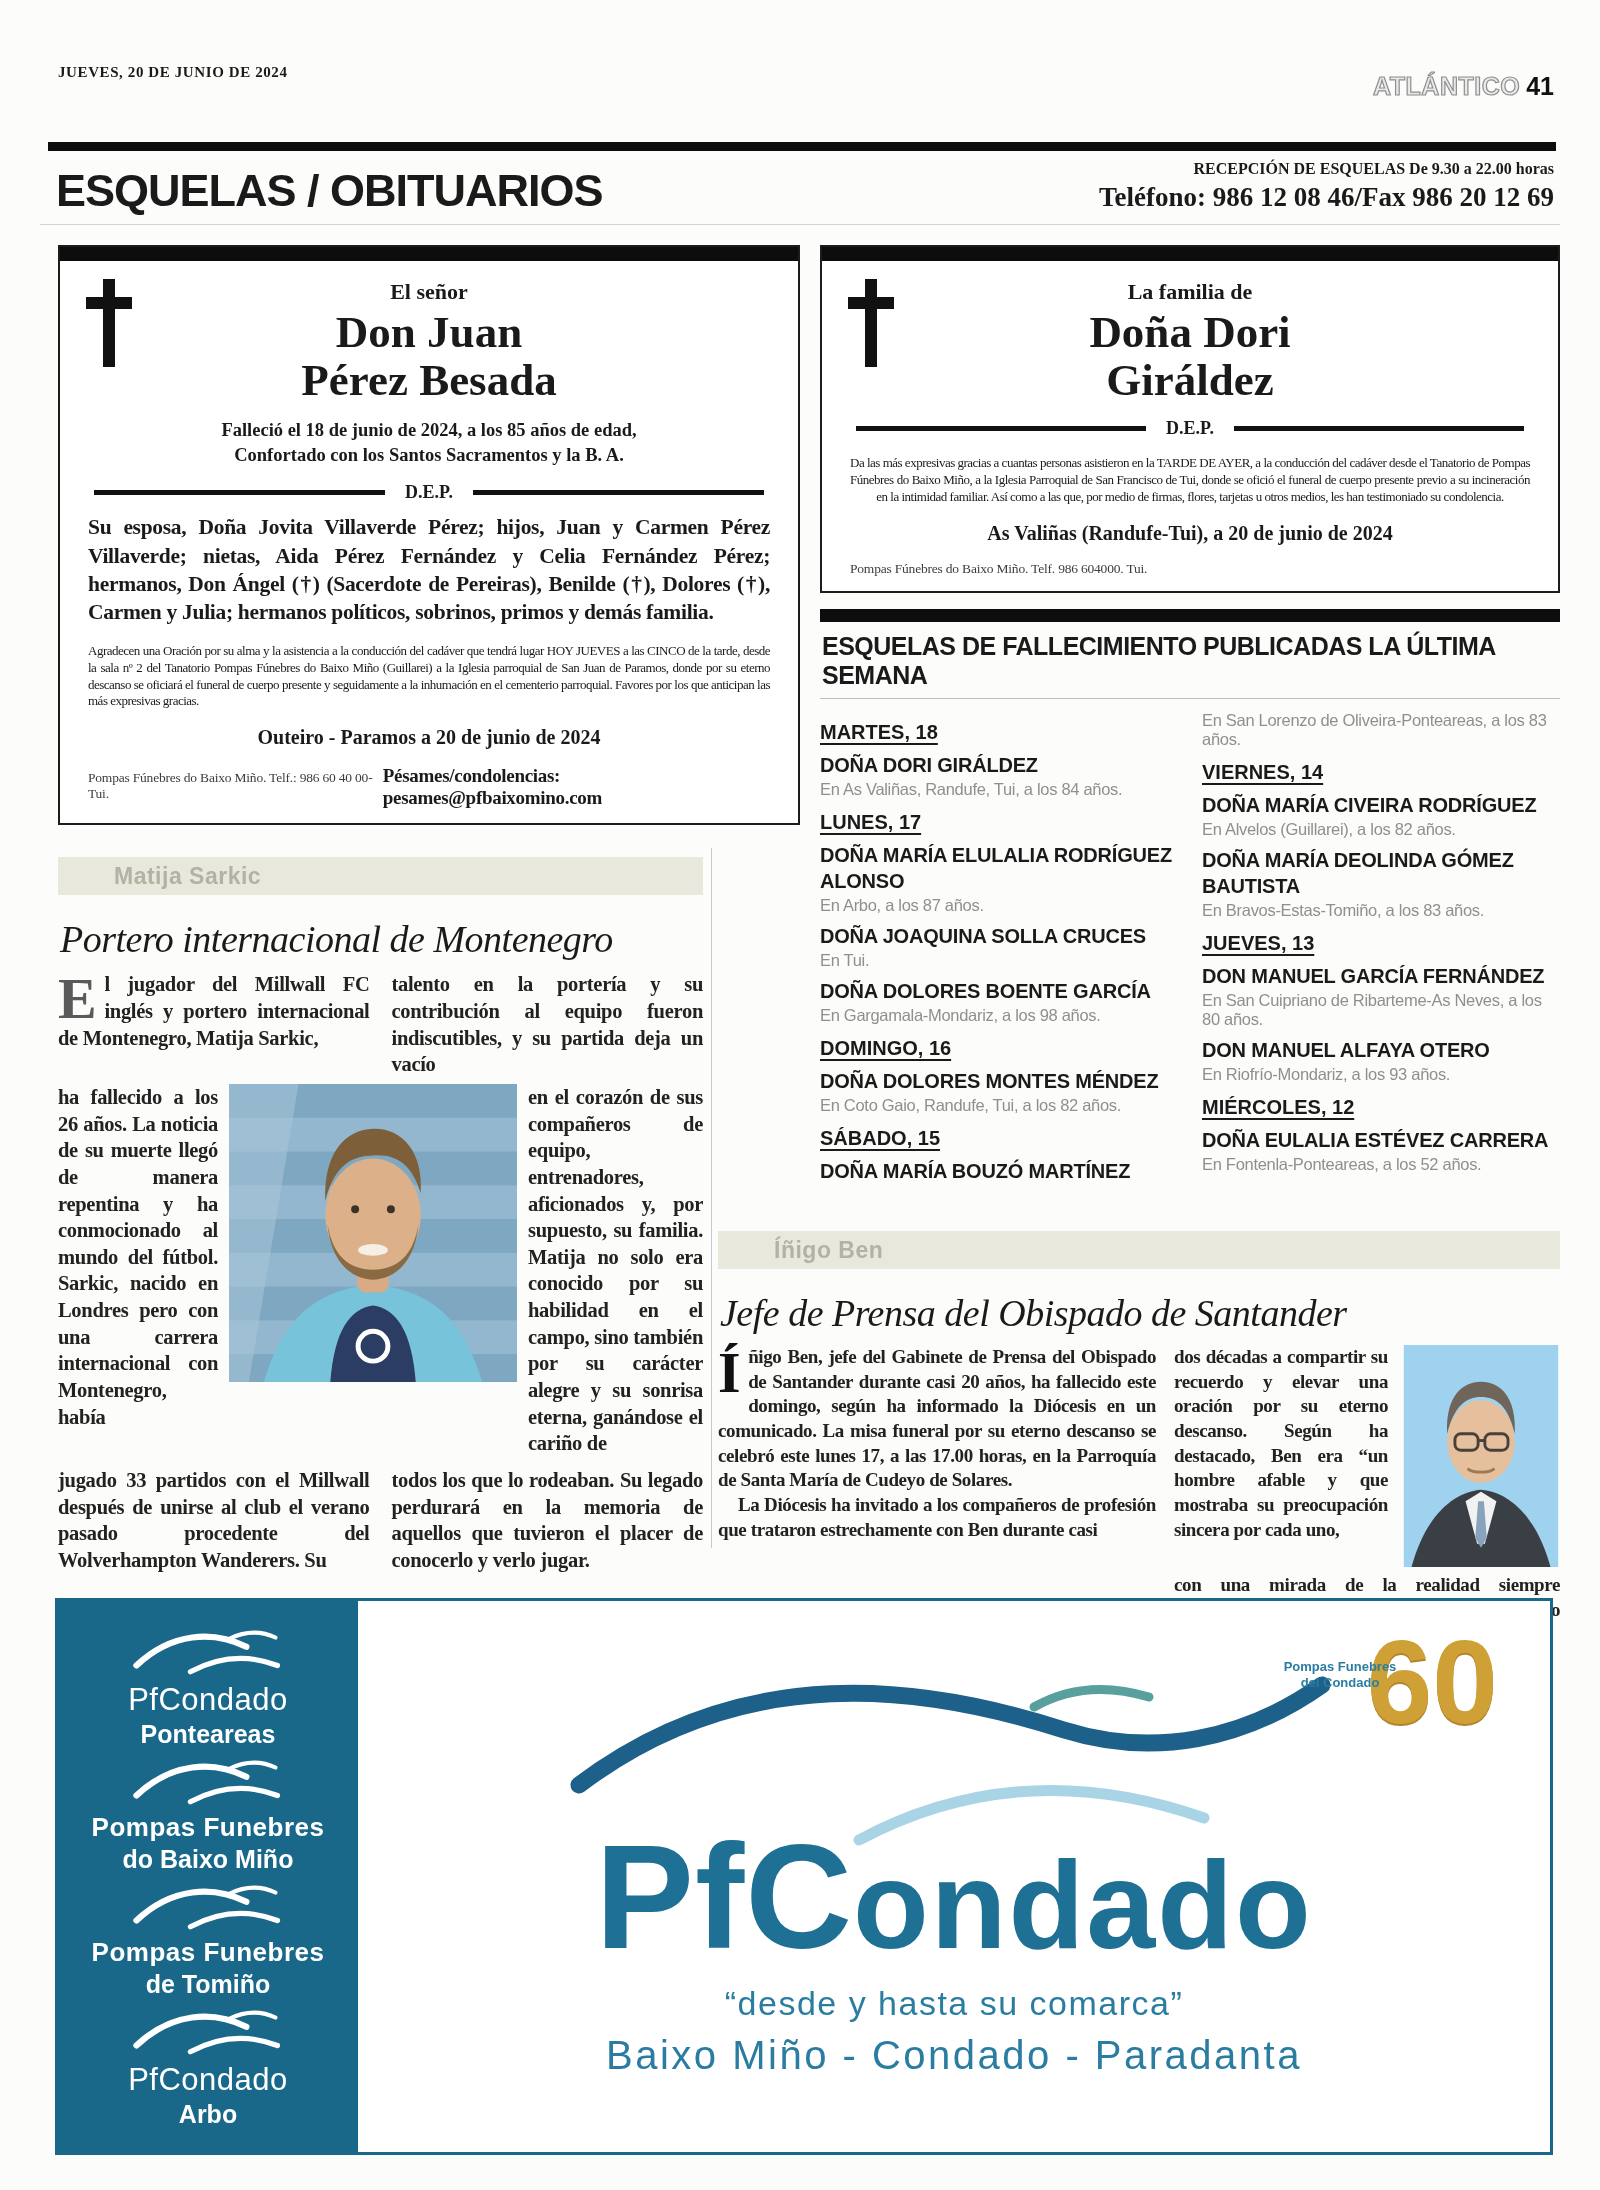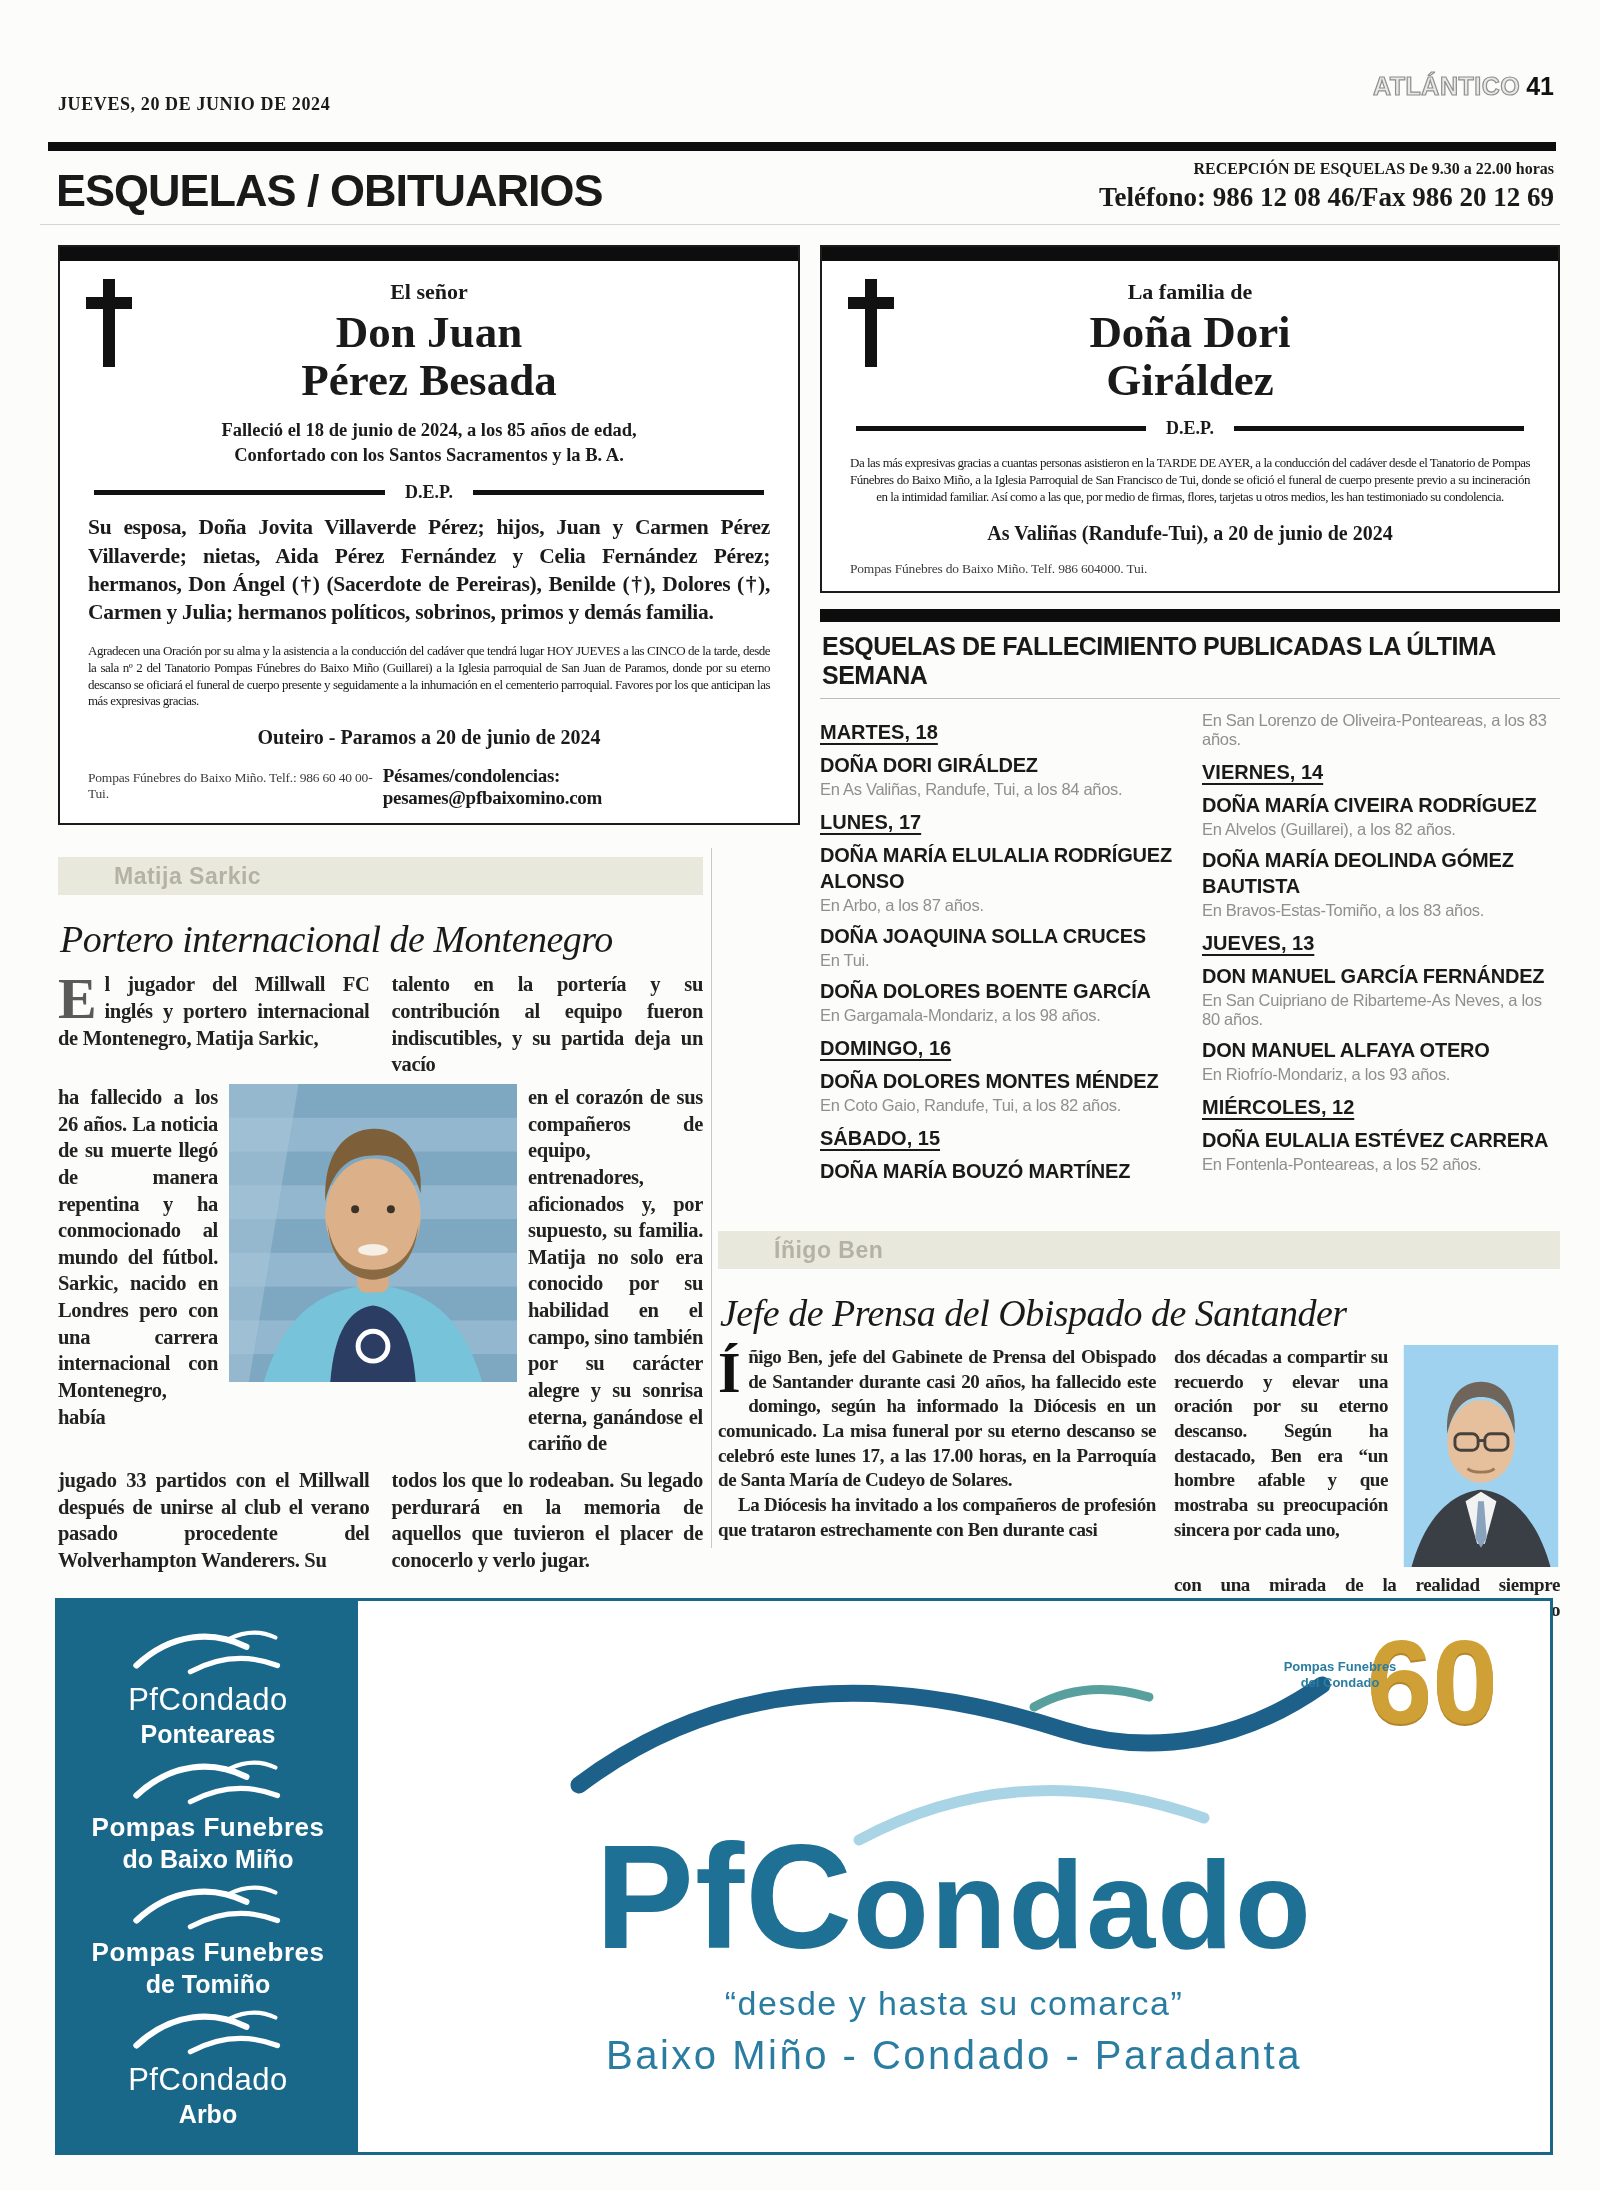--- a/index.html
+++ b/index.html
@@ -1,21 +1,21 @@
 <!DOCTYPE html>
 <html><head>
 <meta charset="utf-8">
 <style>
   html,body{margin:0;padding:0;background:#e9e9e9;}
   .page{position:relative;width:1600px;height:2190px;background:#fcfcfa;margin:0 auto;
         font-family:"Liberation Serif",serif;color:#1a1a1a;overflow:hidden;}
   .sans{font-family:"Liberation Sans",sans-serif;}
 
   
-  .hdr-date{position:absolute;left:58px;top:94px;font-size:18px;font-weight:700;letter-spacing:.6px;}
+  .hdr-date{position:absolute;left:58px;top:64px;font-size:15px;font-weight:700;letter-spacing:.6px;}
   .hdr-right{position:absolute;right:46px;top:72px;font-family:"Liberation Sans",sans-serif;font-size:25px;font-weight:700;}
   .masthead{color:#e9e9e9;-webkit-text-stroke:1.2px #8f8f8f;letter-spacing:.5px;}
   .pagenum{color:#111;margin-left:6px;}
   .hdr-bar{position:absolute;left:48px;right:44px;top:142px;height:9px;background:#0d0d0d;}
   .hdr-title{position:absolute;left:56px;top:165px;font-family:"Liberation Sans",sans-serif;
              font-size:45px;font-weight:700;letter-spacing:-1px;}
   .hdr-rec{position:absolute;right:46px;top:160px;text-align:right;}
   .rec-small{font-size:16px;font-weight:700;}
   .rec-phone{font-size:27px;font-weight:700;margin-top:4px;}
   .hdr-rule{position:absolute;left:40px;right:40px;top:224px;height:1px;background:#d4d4d4;}

